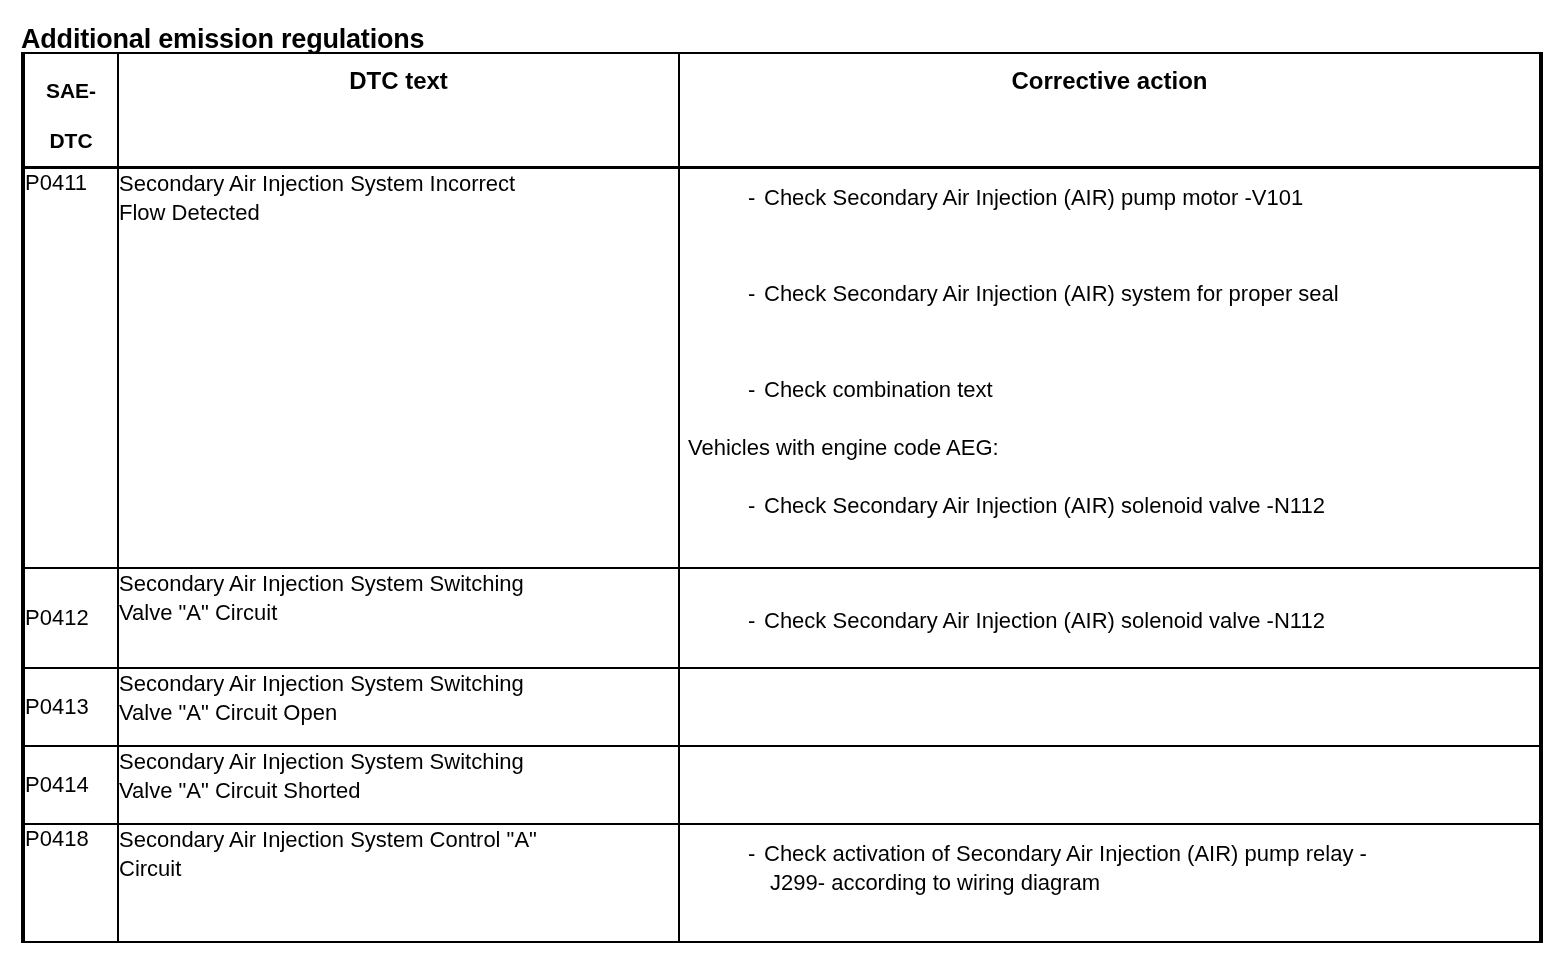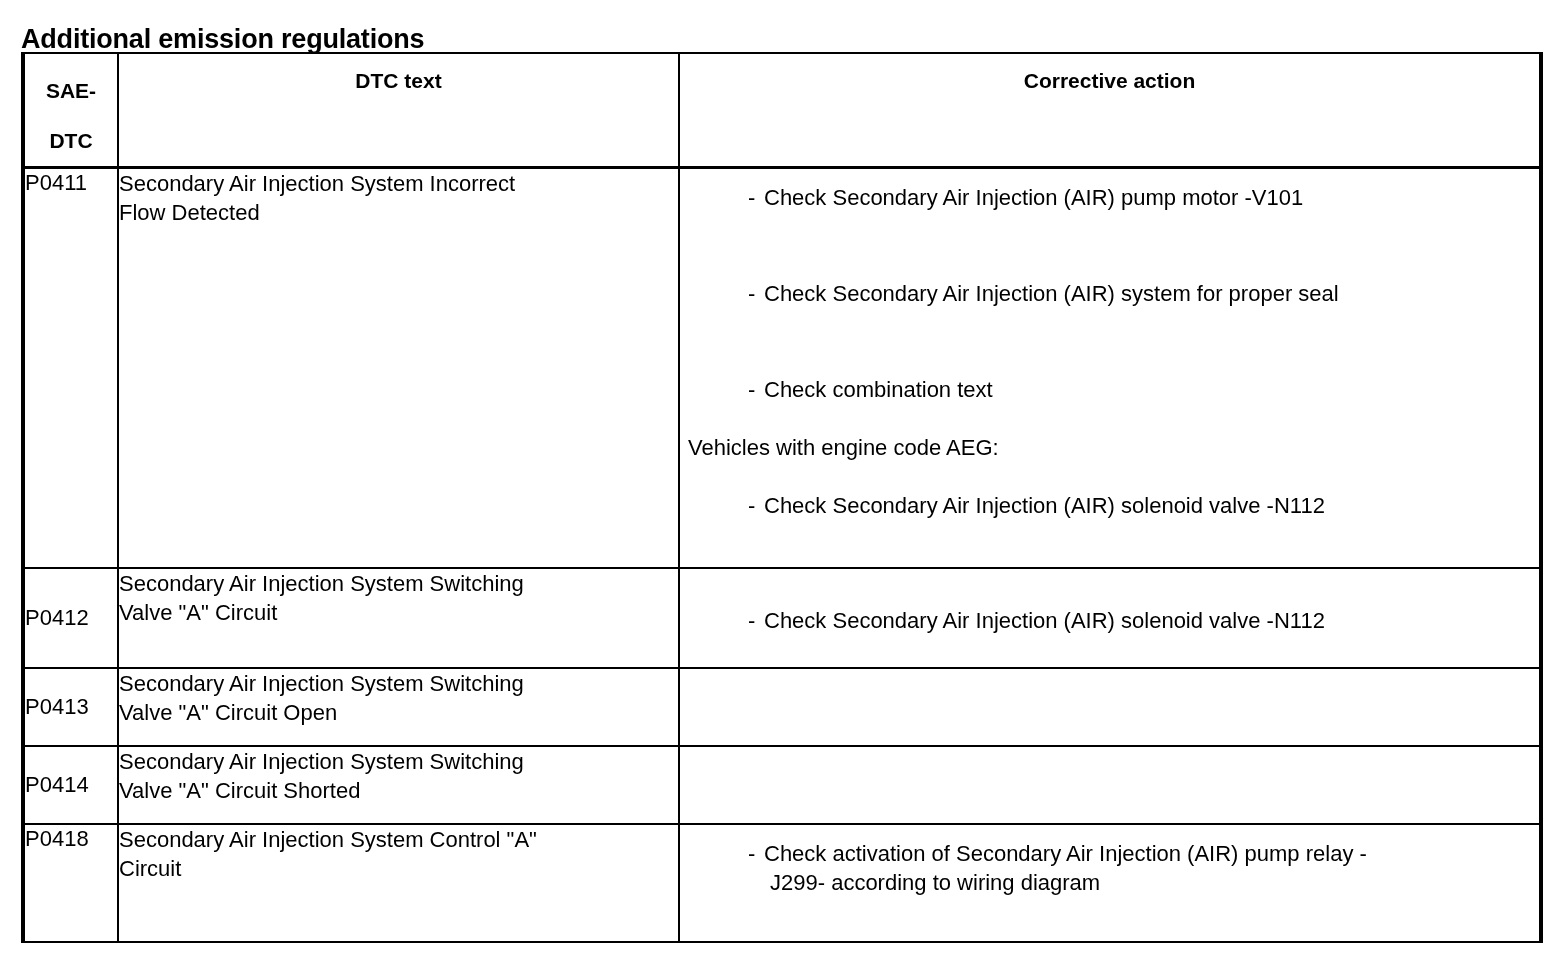--- a/index.html
+++ b/index.html
@@ -72,21 +72,21 @@
     text-align: center;
     font-weight: bold;
     font-size: 21px;
     line-height: 50px;
   }
   .hdr-code-inner .ln { display: block; }
   .hdr-center {
     padding-top: 14px;
     text-align: center;
     font-weight: bold;
-    font-size: 21px;
+    font-size: 24px;
     line-height: 26px;
   }
 
   
   .cell-code {
     font-size: 22px;
     line-height: 28px;
     padding: 10px 0 6px 8px;
     white-space: nowrap;
   }

